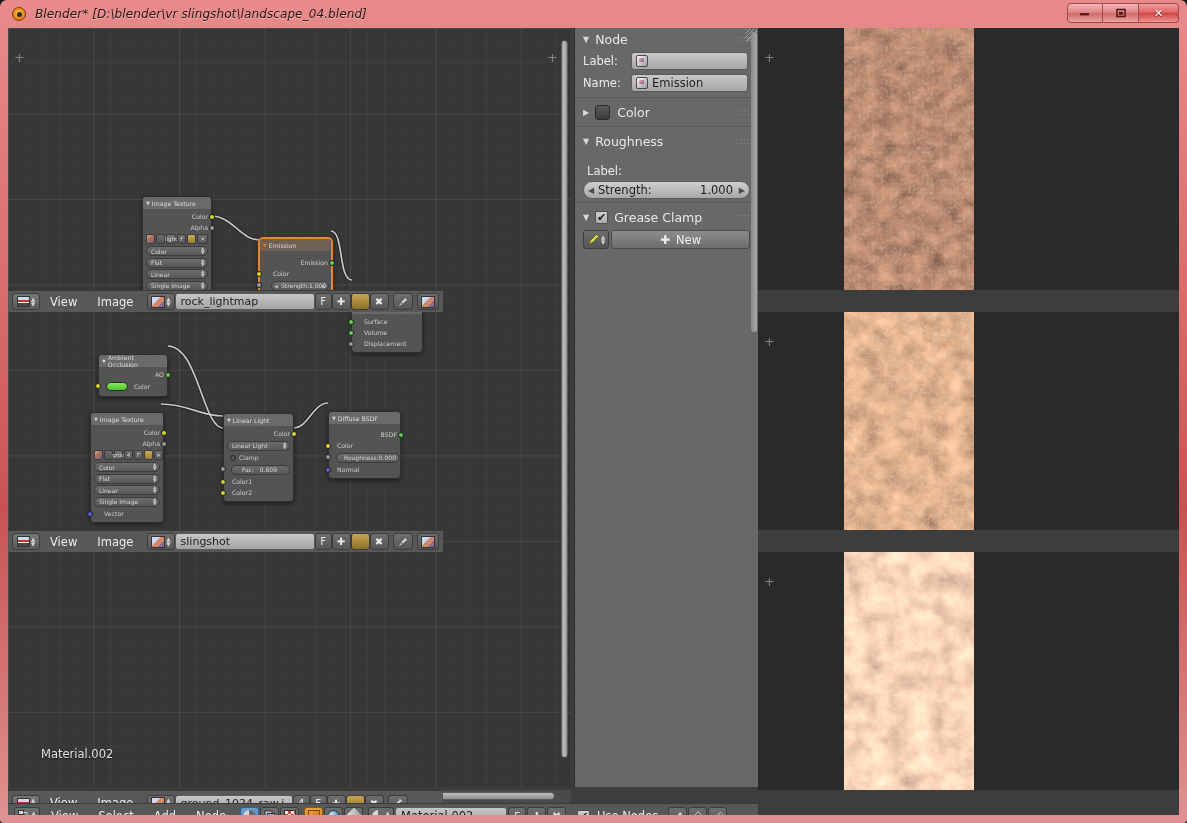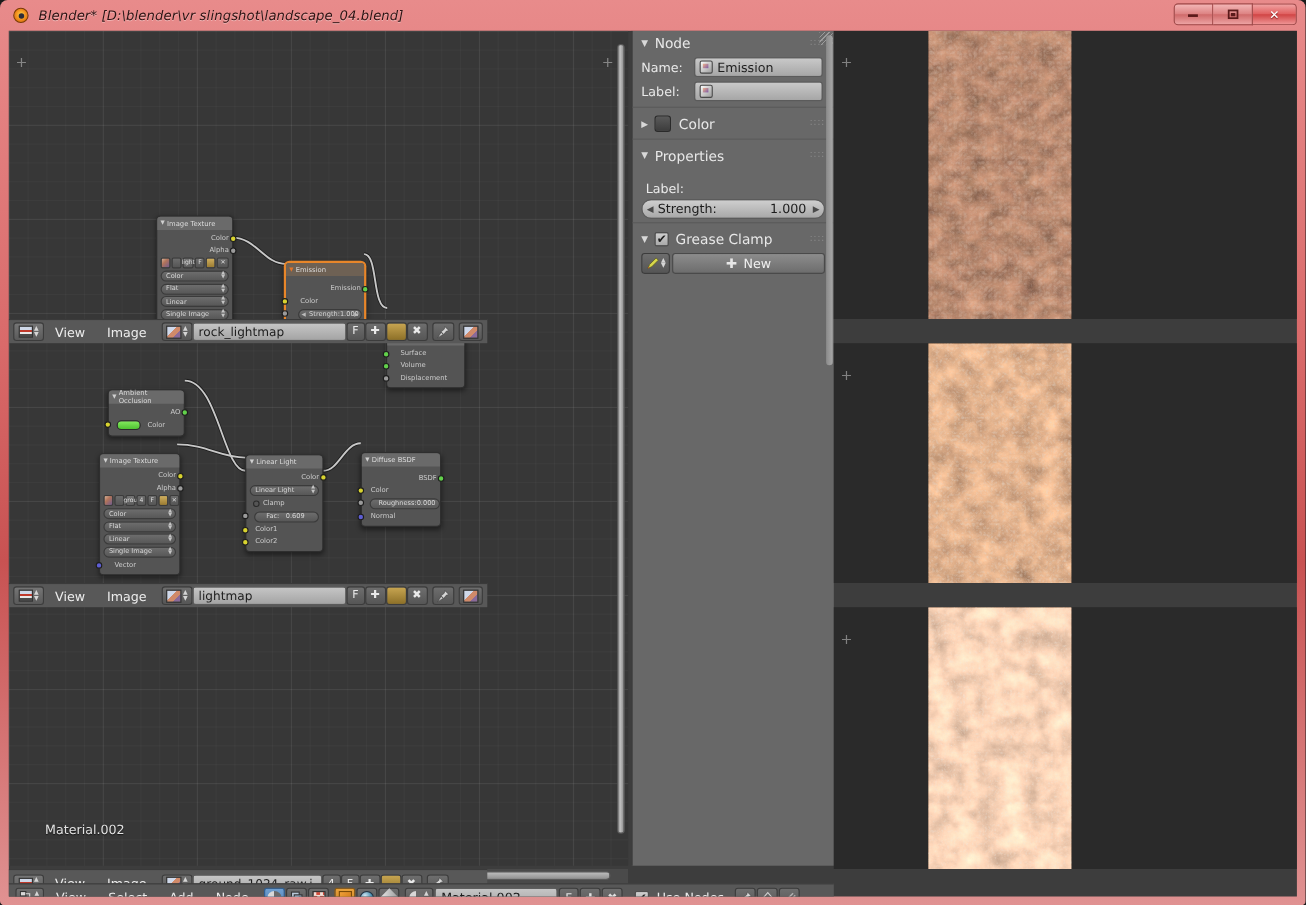--- a/index.html
+++ b/index.html
@@ -522,49 +522,49 @@
     <div id="npanel">
       <div class="grip"></div>
 
       <div class="np-sec">
         <span class="np-tri">▼</span>
         <span>Node</span>
         <span class="dots">::::</span>
       </div>
 
       <div class="np-row">
+        <span class="np-lab">Label:</span>
+        <div class="np-field">
+          <span class="minicon"></span>
+          <span></span>
+        </div>
+      </div>
+
+      <div class="np-row">
         <span class="np-lab">Name:</span>
         <div class="np-field">
           <span class="minicon"></span>
           <span>Emission</span>
-        </div>
-      </div>
-
-      <div class="np-row">
-        <span class="np-lab">Label:</span>
-        <div class="np-field">
-          <span class="minicon"></span>
-          <span></span>
         </div>
       </div>
 
       <div class="np-div"></div>
 
       <div class="np-sec">
         <span class="np-tri">▶</span>
         <span style="width:15px;height:15px;border-radius:3px;background:linear-gradient(180deg,#5a5a5a,#3c3c3c);border:1px solid #2a2a2a;margin-right:7px"></span>
         <span>Color</span>
         <span class="dots">::::</span>
       </div>
 
       <div class="np-div"></div>
 
       <div class="np-sec">
         <span class="np-tri">▼</span>
-        <span>Properties</span>
+        <span>Roughness</span>
         <span class="dots">::::</span>
       </div>
 
       <div style="height:12px"></div>
       <div style="padding:0 12px;font-size:11.5px;color:#eaeaea">Label:</div>
 
       <div class="np-slider">
         <span class="ar l">◀</span>
         <span style="margin-left:6px">Strength:</span>
         <span class="val" style="margin-right:8px">1.000</span>
@@ -675,21 +675,21 @@
         <span class="sq"></span>
           <span class="updn">▲<br>▼</span>
       </div>
       <div class="menutxt">View</div>
       <div class="menutxt">Image</div>
       <div class="spacer"></div>
       <div class="hdbtn">
         <span class="thumbicon"></span>
           <span class="updn">▲<br>▼</span>
       </div>
-      <div class="namefield">lightmap</div>
+      <div class="namefield">slingshot</div>
       <div class="hdbtn" style="width:17px">F</div>
       <div class="hdbtn" style="width:19px">✚</div>
       <div class="hdbtn" style="width:19px;background:linear-gradient(180deg,#c7a551,#8d7028)"></div>
       <div class="hdbtn" style="width:19px">✖</div>
       <div class="spacer"></div>
       <div class="hdbtn pinbtn">
         <svg width="12" height="12" viewBox="0 0 12 12">
             <path d="M7.5,1 L11,4.5 L8.6,5.2 L6.4,8 L4,5.6 L6.8,3.4 Z M4,6.2 L1,11 L5.8,8 Z" fill="#d6d6d6" stroke="#3a3a3a" stroke-width=".5"></path>
           </svg>
       </div>

